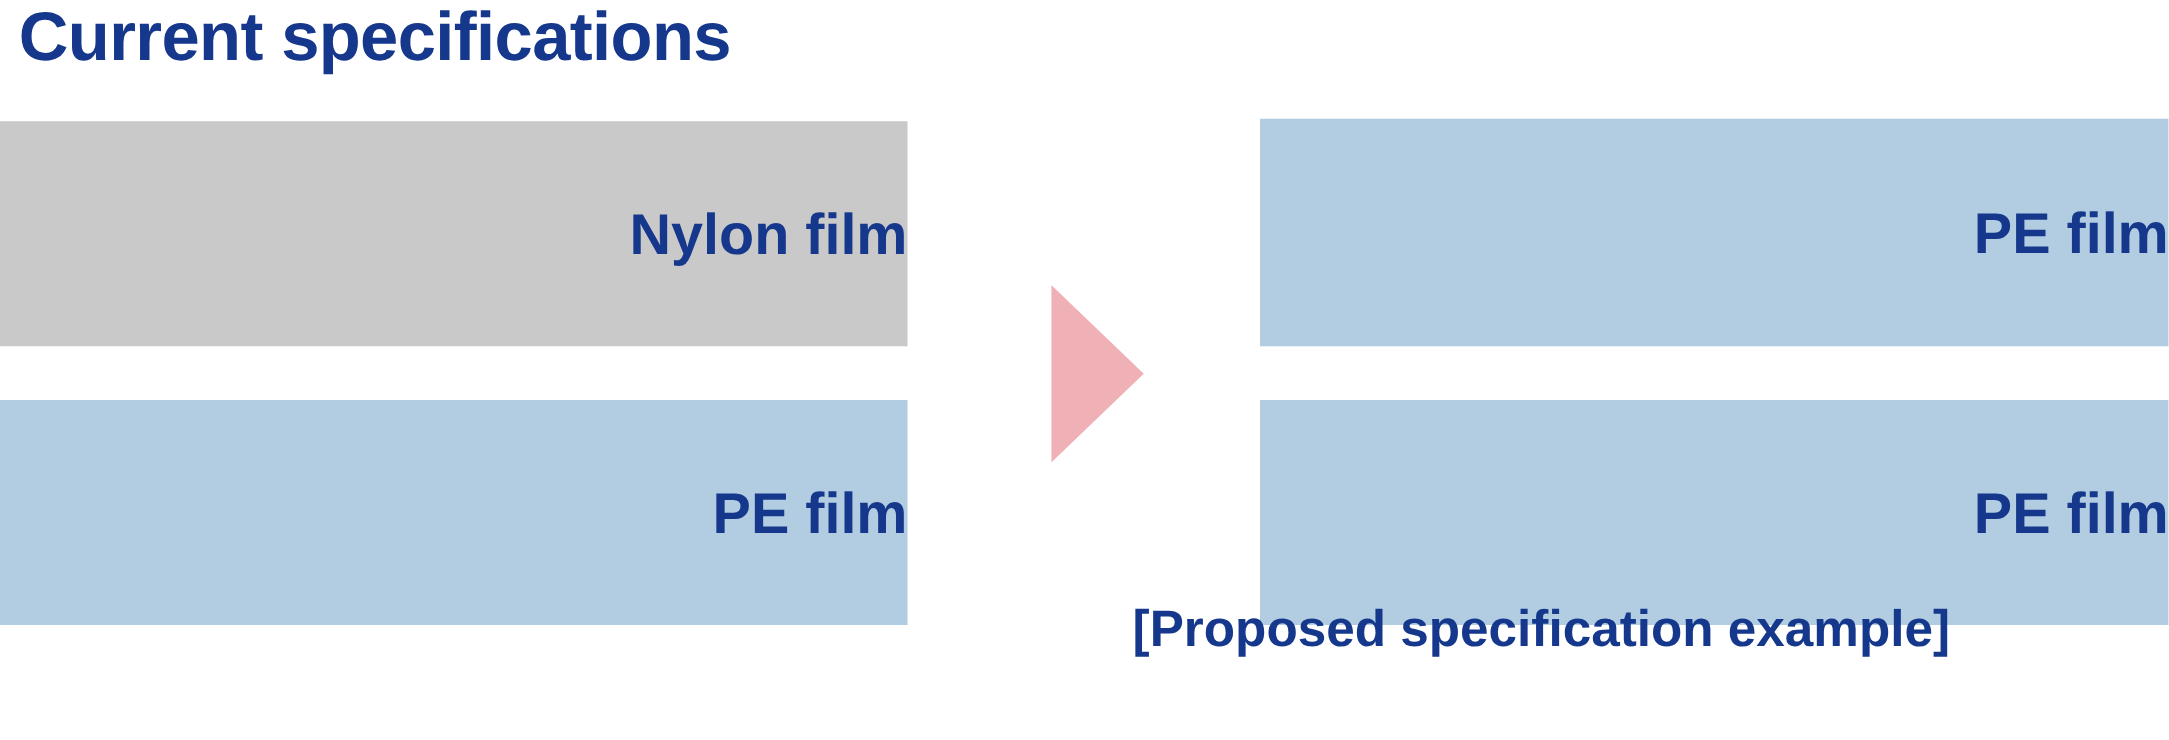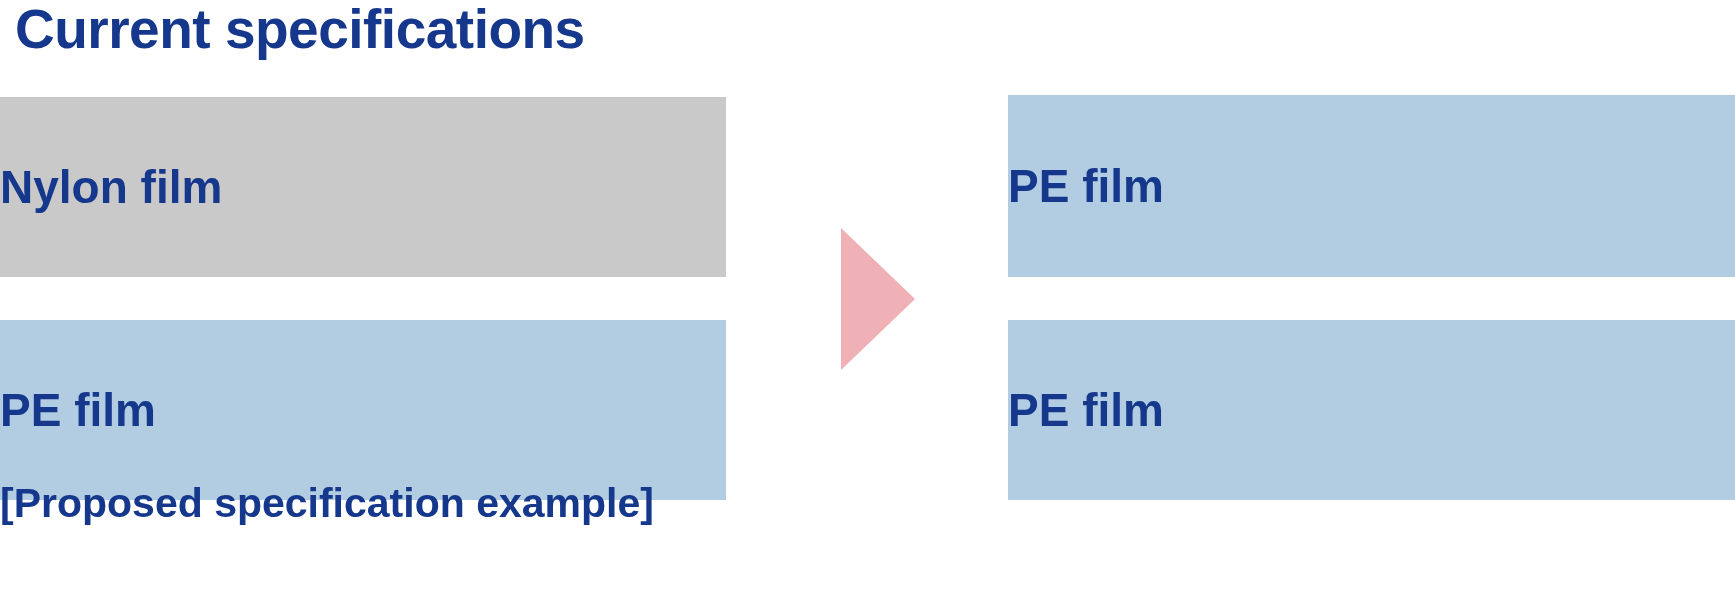--- a/index.html
+++ b/index.html
@@ -33,21 +33,21 @@
     white-space: nowrap;
   }
   #title-left  { left: 0px;   top: 2px; margin-left: 15px; }
   #title-right { right: 0px;  top: 2px; text-align: right; }
 
   
   .layer {
     position: absolute;
     display: flex;
     align-items: center;
-    justify-content: flex-start;
+    justify-content: flex-end;
     box-sizing: border-box;
   }
   .layer-label {
     font-family: "Liberation Sans", sans-serif;
     font-weight: bold;
     font-size: 46px;
     line-height: 1;
     color: #15388c;
     white-space: nowrap;
     letter-spacing: 0px;
@@ -85,21 +85,21 @@
     height: 142px;
   }
   #arrow svg { display: block; width: 100%; height: 100%; }
 
   
   #caption {
     position: absolute;
     left: 0;
     top: 483px;
     width: 1560px;
-    text-align: left;
+    text-align: right;
     font-family: "Liberation Sans", sans-serif;
     font-weight: bold;
     font-size: 41px;
     line-height: 1;
     color: #15388c;
     white-space: nowrap;
   }
 </style>
 </head>
 <body>

